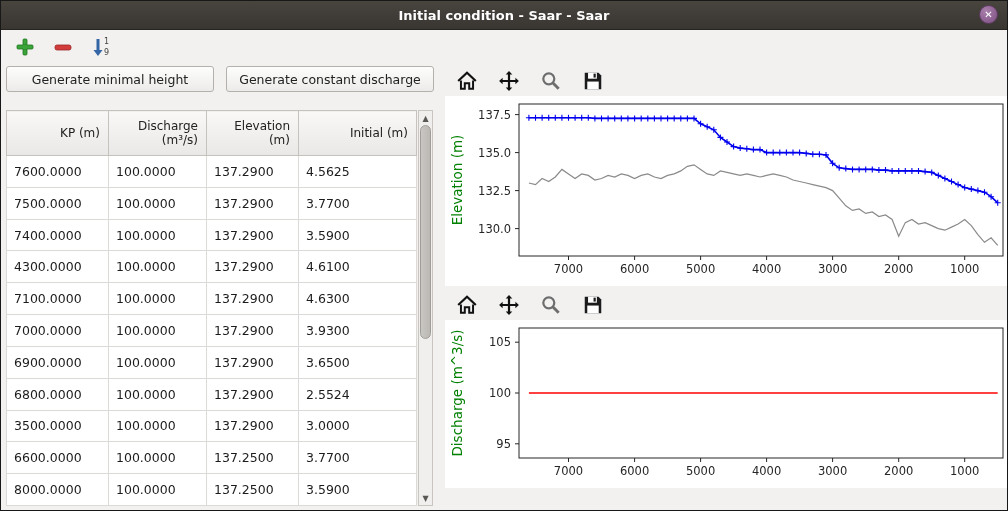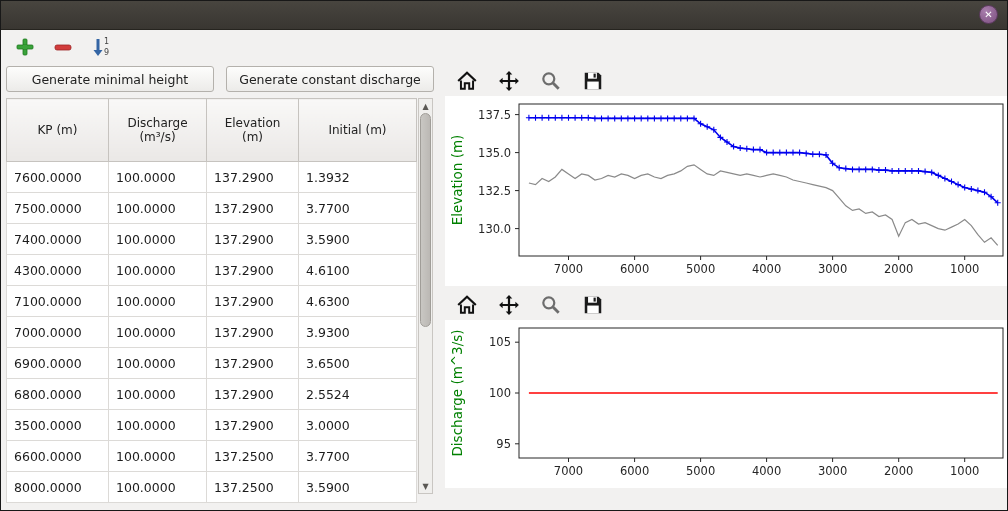--- a/index.html
+++ b/index.html
@@ -14,28 +14,28 @@
   .titlebar .title{color:#ffffff;font-size:13px;font-weight:bold;}
   .close-btn{position:absolute;right:9px;top:4px;width:19px;height:19px;border-radius:50%;
     background:radial-gradient(circle at 35% 30%,#aa7fae,#7b4f7f);border:1px solid #5d3b60;
     color:#fff;display:flex;align-items:center;justify-content:center;font-size:10px;line-height:1;box-sizing:border-box;cursor:pointer;}
   
   .main-toolbar{height:34px;flex:0 0 34px;display:flex;align-items:center;gap:14px;padding:0 12px;}
   .tool-btn{width:24px;height:24px;display:flex;align-items:center;justify-content:center;cursor:pointer;}
   
   .content{flex:1;display:flex;min-height:0;}
   .left{width:432px;flex:0 0 432px;padding:2px 0 0 5px;display:flex;flex-direction:column;}
-  .btn-row{display:flex;gap:12px;margin-bottom:6px;}
+  .btn-row{display:flex;gap:12px;margin-bottom:18px;}
   .gen-btn{width:206px;height:24px;background:linear-gradient(#fdfdfc,#ecebe9);
     border:1px solid #b4b1ac;border-radius:3px;font-size:12.5px;font-family:inherit;
     color:#222;display:flex;align-items:center;justify-content:center;cursor:pointer;}
   .table-wrap{display:flex;}
   table.grid{border-collapse:collapse;table-layout:fixed;width:410px;}
   table.grid th{height:23px;background:linear-gradient(#f9f8f7,#eae8e6);
-    border:1px solid #c6c3bf;font-weight:normal;font-size:12px;color:#222;padding:17px;text-align:center;}
+    border:1px solid #c6c3bf;font-weight:normal;font-size:12px;color:#222;padding:8px;text-align:right;}
   table.grid td{height:30px;background:#fff;border:1px solid #dcdad7;
     font-size:12.5px;color:#1c1c1c;padding:0 0 0 7px;vertical-align:middle;margin-top:9px;}
   
   .vscroll{width:15px;height:396px;background:#f0efed;border:1px solid #c9c6c2;
     box-sizing:border-box;display:flex;flex-direction:column;margin-left:1px;}
   .scroll-arrow{height:14px;flex:0 0 14px;display:flex;align-items:center;justify-content:center;
     font-size:8px;color:#5a5854;cursor:pointer;}
   .scroll-track{flex:1;position:relative;}
   .scroll-thumb{position:absolute;left:1px;right:1px;top:0;height:58%;
     background:linear-gradient(90deg,#c9c7c3,#bbb8b4);border:1px solid #a09d98;border-radius:6px;cursor:pointer;}
@@ -45,20 +45,21 @@
   .nav-btn{width:24px;height:24px;display:flex;align-items:center;justify-content:center;cursor:pointer;}
   .figure{background:#fff;display:block;}
   .gap{height:4px;flex:0 0 4px;}
 </style>
 </head>
 <body>
 
 <div class="window">
 
   <div class="titlebar">
+    <span class="title">Initial condition - Saar - Saar</span>
     <span class="close-btn">✕</span>
   </div>
 
   <div class="main-toolbar">
     <span class="tool-btn">
       <svg width="20" height="20" viewBox="0 0 20 20">
         <rect x="8" y="2" width="4" height="16" rx="1" fill="#3aa33a" stroke="#1f7a1f" stroke-width="0.8"></rect>
         <rect x="2" y="8" width="16" height="4" rx="1" fill="#3aa33a" stroke="#1f7a1f" stroke-width="0.8"></rect>
         <rect x="8" y="8" width="4" height="4" fill="#3aa33a"></rect>
       </svg>
@@ -99,21 +100,21 @@
                 <th>Discharge (m³/s)</th>
                 <th>Elevation (m)</th>
                 <th>Initial (m)</th>
               </tr>
           </thead>
           <tbody>
               <tr>
                 <td>7600.0000</td>
                 <td>100.0000</td>
                 <td>137.2900</td>
-                <td>1.3932</td>
+                <td>4.5625</td>
               </tr>
               <tr>
                 <td>7500.0000</td>
                 <td>100.0000</td>
                 <td>137.2900</td>
                 <td>3.7700</td>
               </tr>
               <tr>
                 <td>7400.0000</td>
                 <td>100.0000</td>

